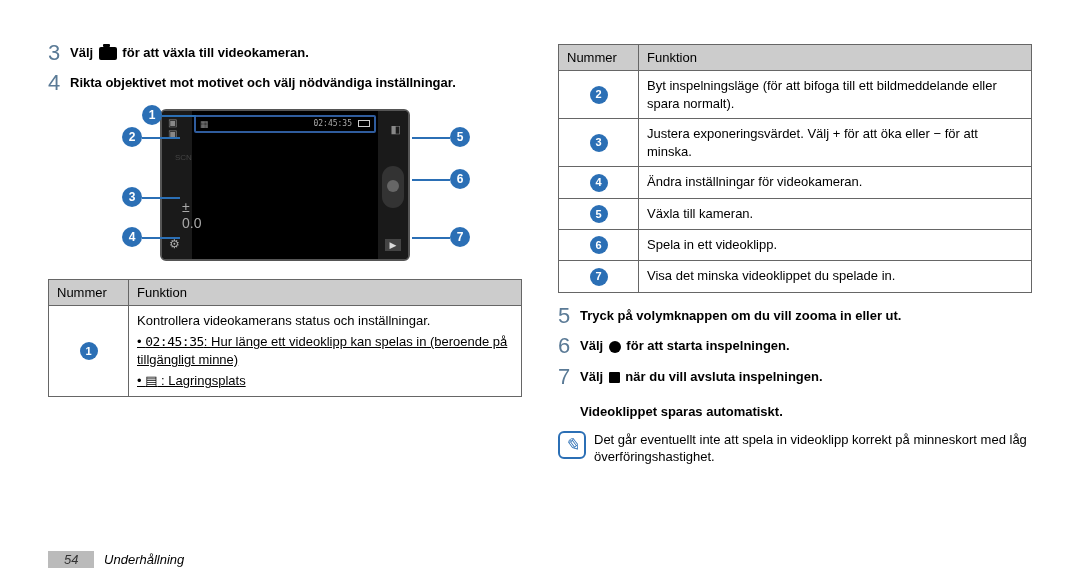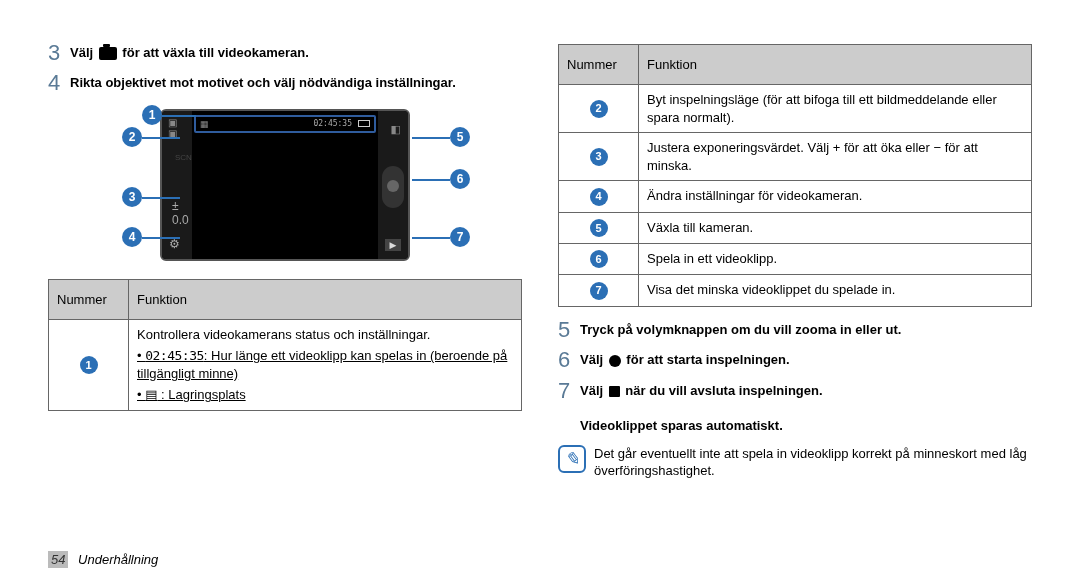--- a/index.html
+++ b/index.html
@@ -35,52 +35,52 @@
   .device .topbar {
     position: absolute; left: 32px; right: 32px; top: 4px; height: 18px;
     border: 2px solid #2f5c9d; border-radius: 2px;
   }
   .device .topbar .film { position: absolute; left: 4px; top: 2px; color: #888; font-size: 9px; }
   .device .topbar .film:before { content: "▦"; margin-right: 2px; }
   .device .topbar .time { position: absolute; right: 22px; top: 2px; color: #aaa; font-size: 8px; font-family: monospace; }
   .device .topbar .batt { position: absolute; right: 4px; top: 3px; width: 12px; height: 7px; border: 1px solid #ccc; }
   .device .film-btns { position: absolute; left: 6px; top: 6px; color: #888; font-size: 10px; display: flex; flex-direction: column; gap: 12px; }
   .device .scntag { position: absolute; left: 13px; top: 42px; color: #444; font-size: 8px; }
-  .device .evtag { position: absolute; left: 10px; top: 88px; color: #aaa; font-size: 12px; }
+  .device .evtag { position: absolute; left: 20px; top: 88px; color: #aaa; font-size: 14px; }
   .device .evtag:before { content: "± "; }
   .device .gear { position: absolute; left: 7px; bottom: 8px; color: #aaa; font-size: 12px; }
   .device .mode { position: absolute; right: 7px; top: 12px; color: #888; font-size: 11px; }
   .device .rec { position: absolute; right: 4px; top: 55px; width: 22px; height: 42px; background: #333; border-radius: 11px; }
   .device .rec:after { content: ""; position: absolute; top: 14px; left: 5px; width: 12px; height: 12px; border-radius: 50%; background: #666; }
   .device .play { position: absolute; right: 7px; bottom: 8px; width: 16px; height: 12px; background: #444; color: #ddd; font-size: 9px; text-align: center; line-height: 12px; }
   .callout {
     position: absolute; width: 20px; height: 20px; border-radius: 50%;
     background: #2b6fb5; color: #fff; font-size: 12px; font-weight: bold;
     display: flex; align-items: center; justify-content: center; z-index: 5;
   }
   .callout-line { position: absolute; height: 2px; background: #2b6fb5; z-index: 4; }
   .tbl { width: 100%; border-collapse: collapse; margin-top: 4px; }
-  .tbl th { background: #ccc; text-align: left; padding: 12px 8px; font-weight: normal; border: 1px solid #666; margin-left: 13px; }
+  .tbl th { background: #ccc; text-align: left; padding: 5px 8px; font-weight: normal; border: 1px solid #666; margin-left: 13px; }
   .tbl td { padding: 6px 8px; border: 1px solid #666; border-top: none; vertical-align: top; line-height: 1.35; }
   .tbl td.num { text-align: center; vertical-align: middle; width: 80px; }
   .circ {
     display: inline-flex; width: 18px; height: 18px; border-radius: 50%;
     background: #2b6fb5; color: #fff; font-size: 11px; font-weight: bold;
     align-items: center; justify-content: center;
   }
   .mono { font-family: monospace; letter-spacing: -0.5px; }
   .bullet { margin-top: 4px; text-decoration: underline; }
   .note-row { display: flex; margin-top: 10px; gap: 8px; }
   .note-badge {
     width: 28px; height: 28px; flex-shrink: 0; border: 2px solid #2b6fb5;
     border-radius: 6px; display: flex; align-items: center; justify-content: center;
     color: #2b6fb5; font-style: italic; font-family: serif; font-size: 18px;
   }
   .footer { position: absolute; bottom: 18px; left: 48px; font-size: 13px; font-style: italic; }
-  .footer .page { display: inline-block; background: #bbb; color: #333; padding: 1px 3px; margin-right: 6px; }
+  .footer .page { display: inline-block; background: #bbb; color: #333; padding: 1px 16px; margin-right: 6px; }
 </style>
 </head>
 <body>
 
 <div class="columns">
 
   <div class="col">
     <div class="step-row">
       <div class="step-num">3</div>
       <div class="step-body">

